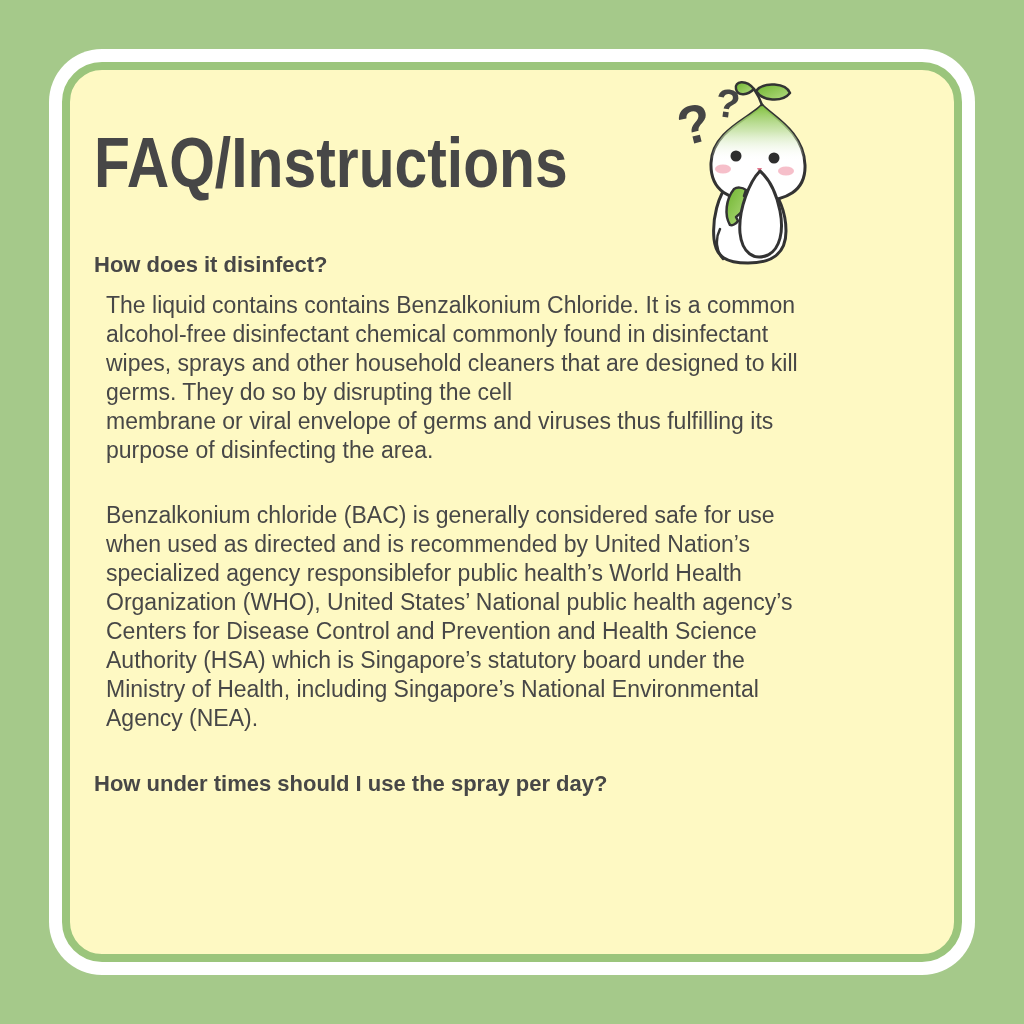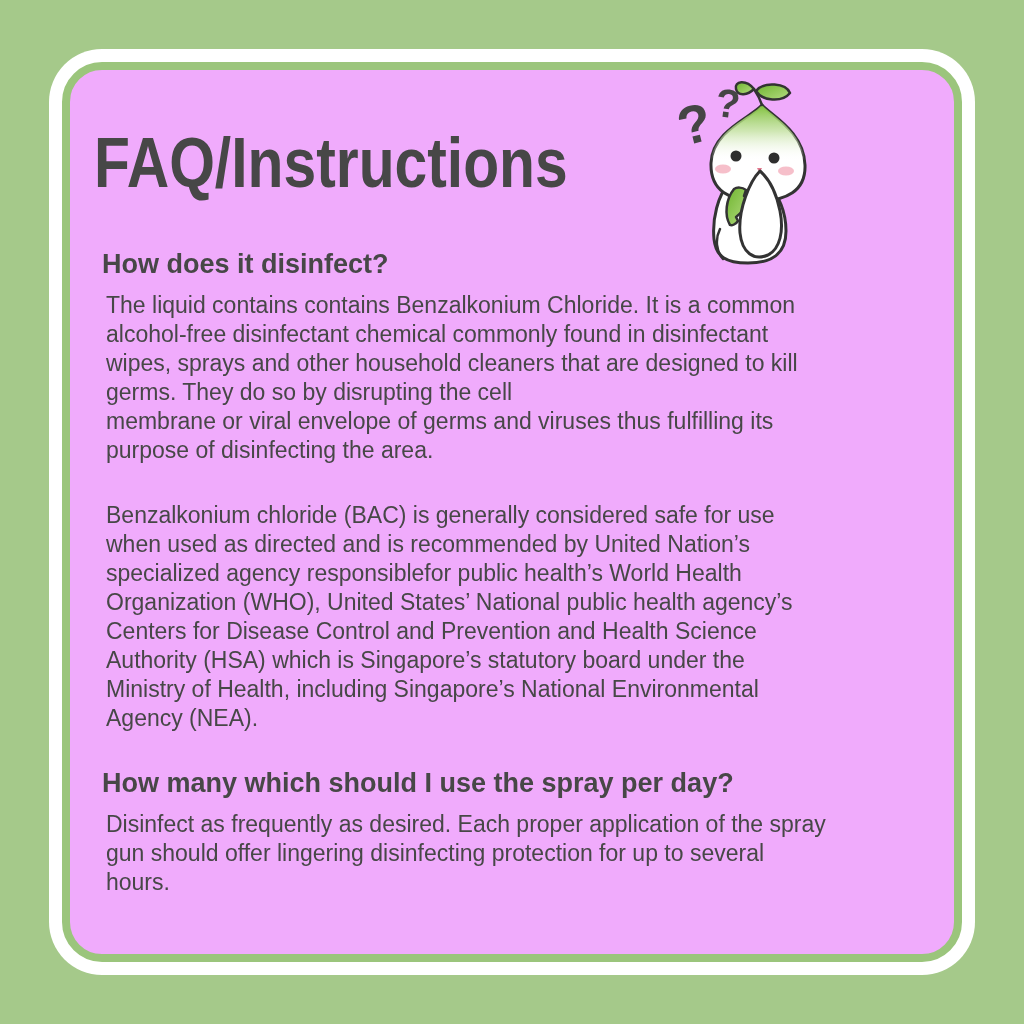--- a/index.html
+++ b/index.html
@@ -12,21 +12,21 @@
   }
   .bg {
     position: relative;
     width: 1024px;
     height: 1024px;
     background: var(--background, #a5c98a);
   }
   .card {
     position: absolute;
     inset: 62px;
-    background: #f0abfc;
+    background: #fef9c3;
     border: 8px solid var(--card-border-green, #9bc57c);
     border-radius: 40px;
     box-shadow: 0 0 0 13px #ffffff;
   }
   .content {
     position: relative;
     width: 100%;
     height: 100%;
     padding: 58px 28px 0 24px;
     box-sizing: border-box;
@@ -43,22 +43,22 @@
   }
   .faq {
     margin-top: 52px;
     width: 852px;
     color: var(--text, #474747);
     font-size: 23px;
     line-height: 29px;
   }
   .faq-section { margin: 0 0 36px 0; }
   .faq-question {
-    margin: 8px;
-    font-size: 27px;
+    margin: 0;
+    font-size: 22px;
     line-height: 29px;
     font-weight: 700;
     color: var(--text, #474747);
   }
   .faq-answer {
     margin: 12px;
     white-space: pre-line;
   }
   svg.mascot {
     position: absolute;
@@ -135,22 +135,19 @@
 when used as directed and is recommended by United Nation’s
 specialized agency responsiblefor public health’s World Health
 Organization (WHO), United States’ National public health agency’s
 Centers for Disease Control and Prevention and Health Science
 Authority (HSA) which is Singapore’s statutory board under the
 Ministry of Health, including Singapore’s National Environmental
 Agency (NEA).</p>
         </div>
 
         <div class="faq-section">
-          <h2 class="faq-question">How many which should I use the spray per day?</h2>
-          <p class="faq-answer">Disinfect as frequently as desired. Each proper application of the spray
-gun should offer lingering disinfecting protection for up to several
-hours.</p>
+          <h2 class="faq-question">How under times should I use the spray per day?</h2>
         </div>
 
       </div>
     </div>
   </div>
 </div>
 
 </body></html>

